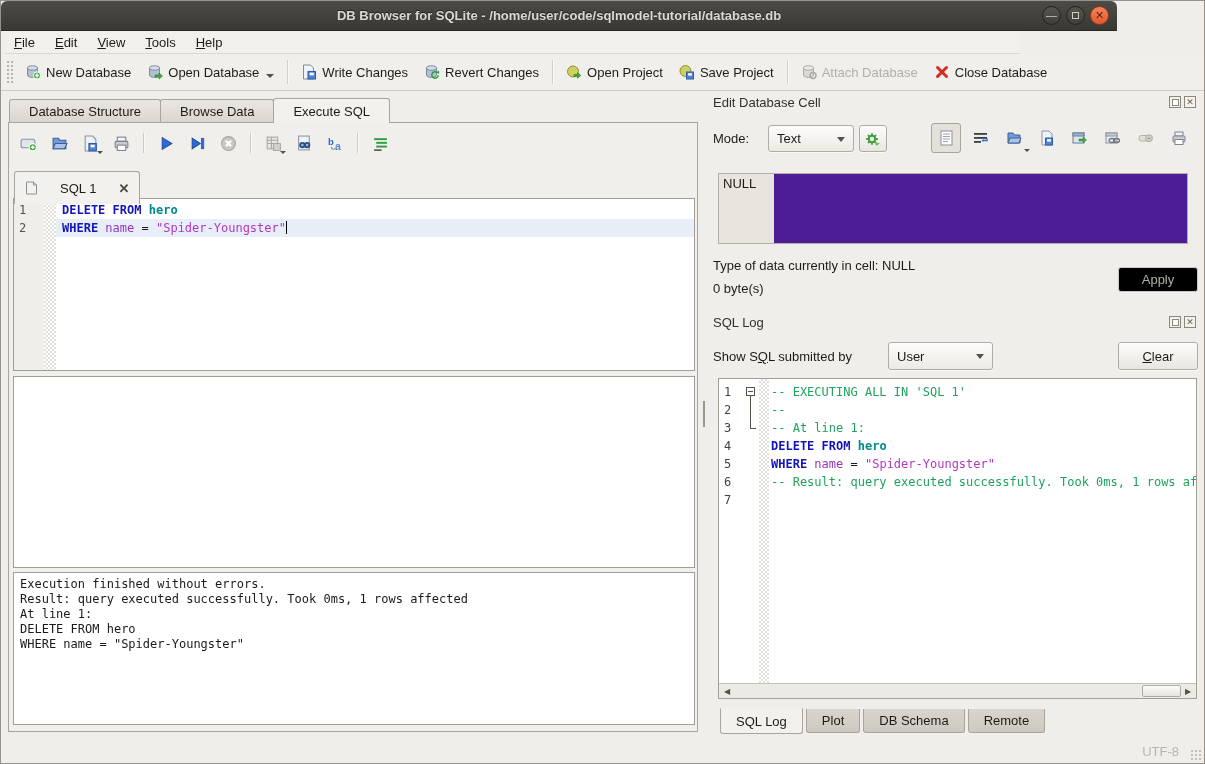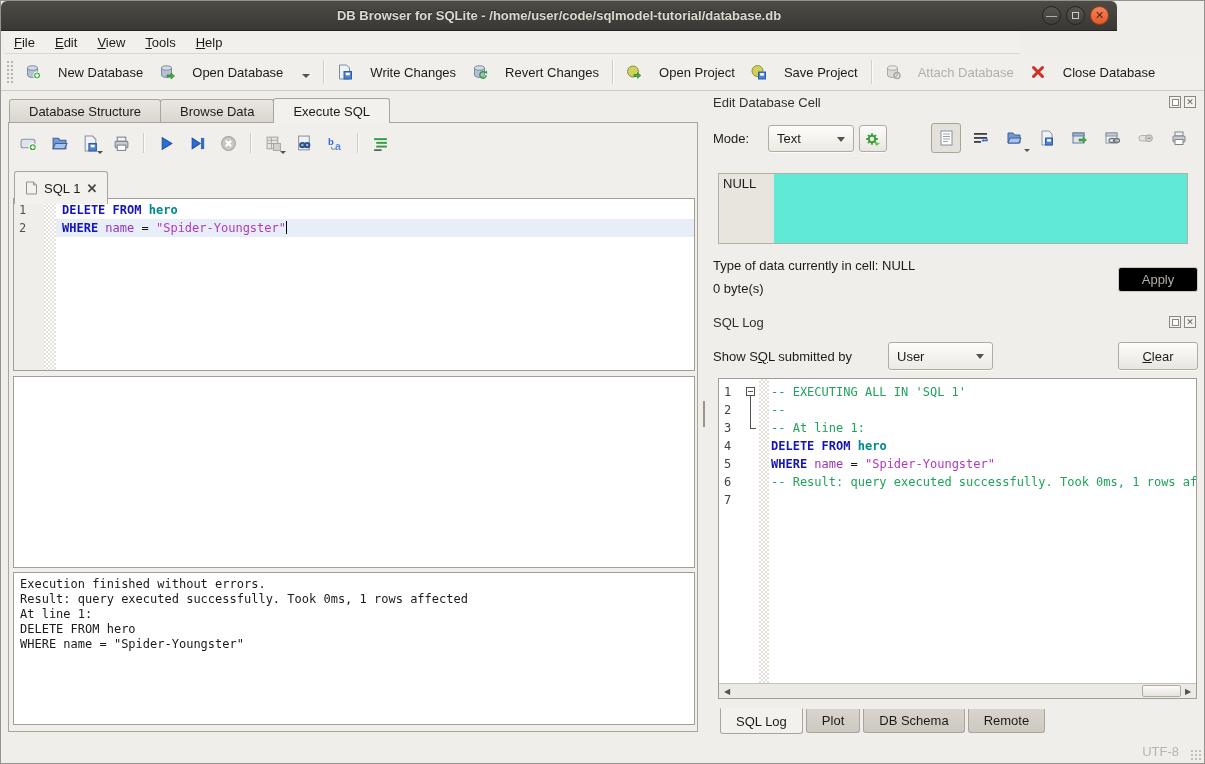--- a/index.html
+++ b/index.html
@@ -43,21 +43,21 @@
 
   
   .maintoolbar {
     position:absolute; left:0; top:53px; width:1205px; height:37px;
     background:#f1efeb; border-bottom:1px solid #cfcbc4;
     display:flex; align-items:center; padding-left:2px;
   }
   .tb-handle { width:8px; height:24px; margin:0 3px;
     background-image:radial-gradient(#b8b4ac 1px, transparent 1.2px);
     background-size:4px 4px; }
-  .tbtn { display:flex; align-items:center; gap:17px; padding:5px 8px; border-radius:3px; position:relative; }
+  .tbtn { display:flex; align-items:center; gap:5px; padding:5px 8px; border-radius:3px; position:relative; }
   .tbtn .lbl { white-space:nowrap; }
   .tbtn.disabled .lbl { color:#b3afa7; }
   .tb-sep { width:1px; height:24px; background:#d3cfc8; margin:0 5px; box-shadow:1px 0 0 #fbfaf8; }
   .dd-caret { width:0; height:0; border-left:4px solid transparent; border-right:4px solid transparent;
     border-top:4px solid #55514b; margin-left:2px; align-self:flex-end; margin-bottom:2px; }
 
   
   .left-tabbar { position:absolute; left:8px; top:97px; height:25px; display:flex; }
   .ltab {
     height:24px; margin-top:1px; padding:0 19px; display:flex; align-items:center;
@@ -74,21 +74,21 @@
   .edtoolbar { position:absolute; left:10px; top:9px; height:22px; display:flex; align-items:center; gap:13px; }
   .edtoolbar .sep { width:1px; height:20px; background:#d0ccc5; box-shadow:1px 0 0 #fbfaf8; }
   .edtoolbar .icbtn { position:relative; width:18px; height:18px; display:flex; align-items:center; justify-content:center; }
   .mini-caret { position:absolute; right:-4px; bottom:-2px; width:0; height:0;
     border-left:3px solid transparent; border-right:3px solid transparent; border-top:3px solid #55514b; }
 
   
   .sqltab {
     position:absolute; left:5px; top:48px; height:28px; padding:16px 10px;
     border:1px solid #a9a49c; border-bottom:none; border-radius:3px 3px 0 0;
-    background:#f3f1ed; display:flex; align-items:center; gap:6px; z-index:2;
+    background:#f3f1ed; display:flex; align-items:center; gap:22px; z-index:2;
   }
   .sqltab .x { font-weight:bold; color:#4b473f; font-size:13px; }
 
   
   .editor {
     position:absolute; left:4px; top:75px; width:682px; height:173px;
     border:1px solid #a29d95; background:#fff; display:flex; overflow:hidden;
   }
   .gutter { width:30px; background:#f0eeea; padding-top:2px;
     font-family:"DejaVu Sans Mono", monospace; font-size:12px; color:#55504a; }
@@ -153,21 +153,21 @@
     font-size:13px; box-shadow:0 1px 0 rgba(255,255,255,.7);
   }
   .btn.disabled { color:#b3afa7; background:#000000; border-color:#ccc8c0; box-shadow:none; }
   .btn u, .lblu u { text-decoration:underline; }
 
   .icbtn20 { position:absolute; width:24px; height:24px; display:flex; align-items:center; justify-content:center; }
   .icbtn20.pressed { border:1px solid #a9a49c; border-radius:3px; background:#e4e1da; width:30px; height:30px; }
 
   .celledit {
     position:absolute; left:12px; top:80px; width:470px; height:71px;
-    border:1px solid #b3aea6; background:#5eead4; display:flex;
+    border:1px solid #b3aea6; background:#4c1d95; display:flex;
   }
   .celledit .nullcol { width:55px; background:#e8e4de; padding:2px 0 0 4px; font-size:13px; color:#1d1b17; }
 
   
   .logframe {
     position:absolute; left:12px; top:65px; width:479px; height:321px;
     border:1px solid #a29d95; background:#fff; overflow:hidden;
   }
   .logbody { display:flex; height:305px; }
   .log-gutter { width:24px; padding-top:4px; font-family:"DejaVu Sans Mono", monospace; font-size:12px; color:#46423c; }

